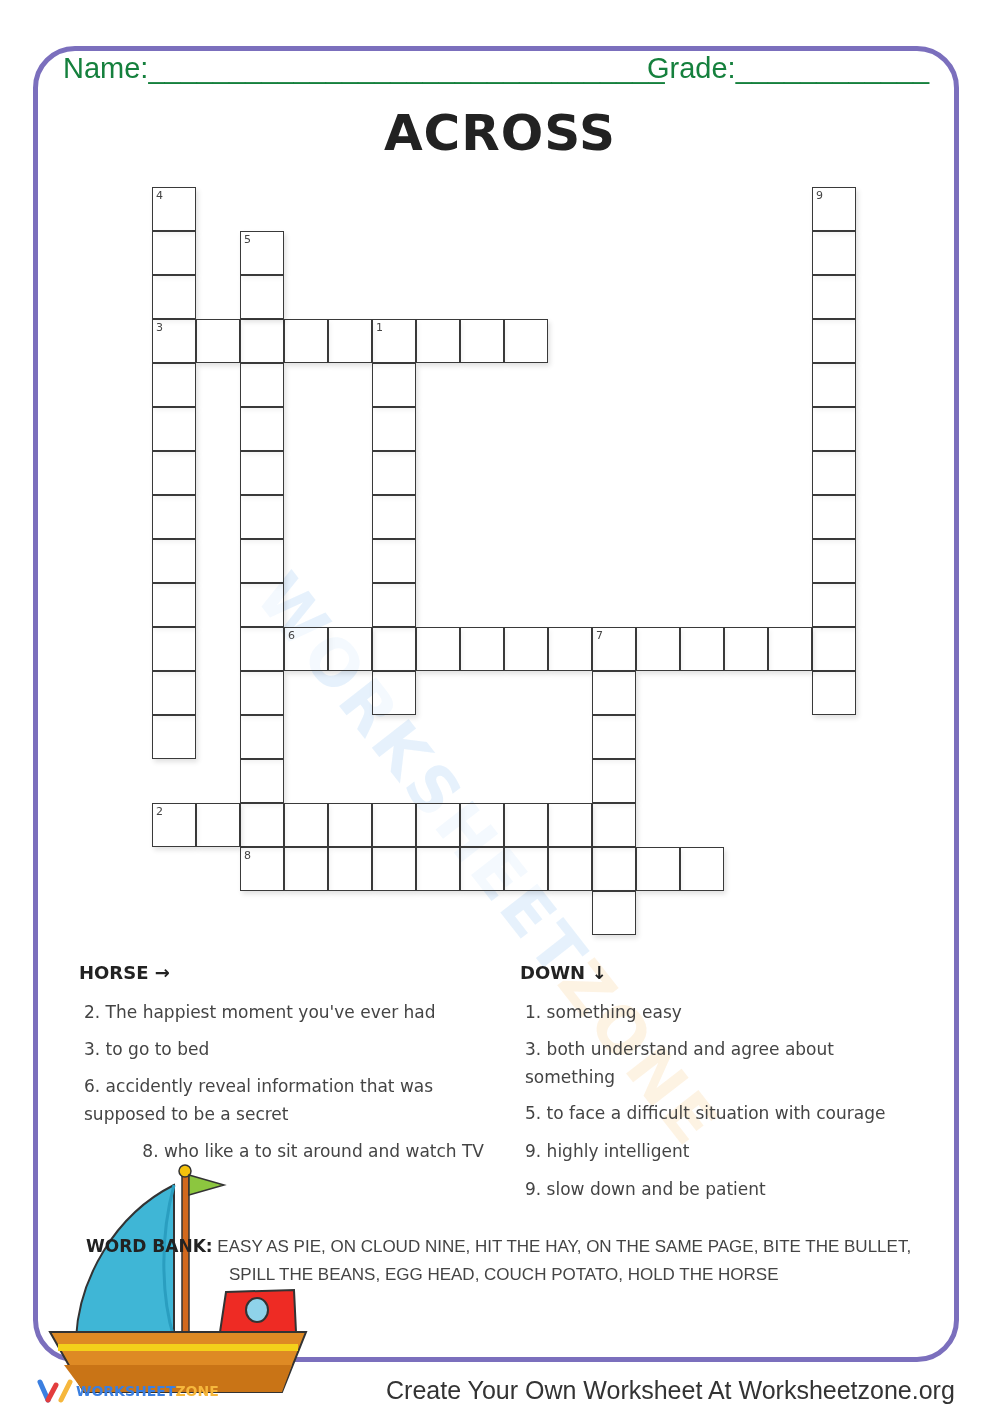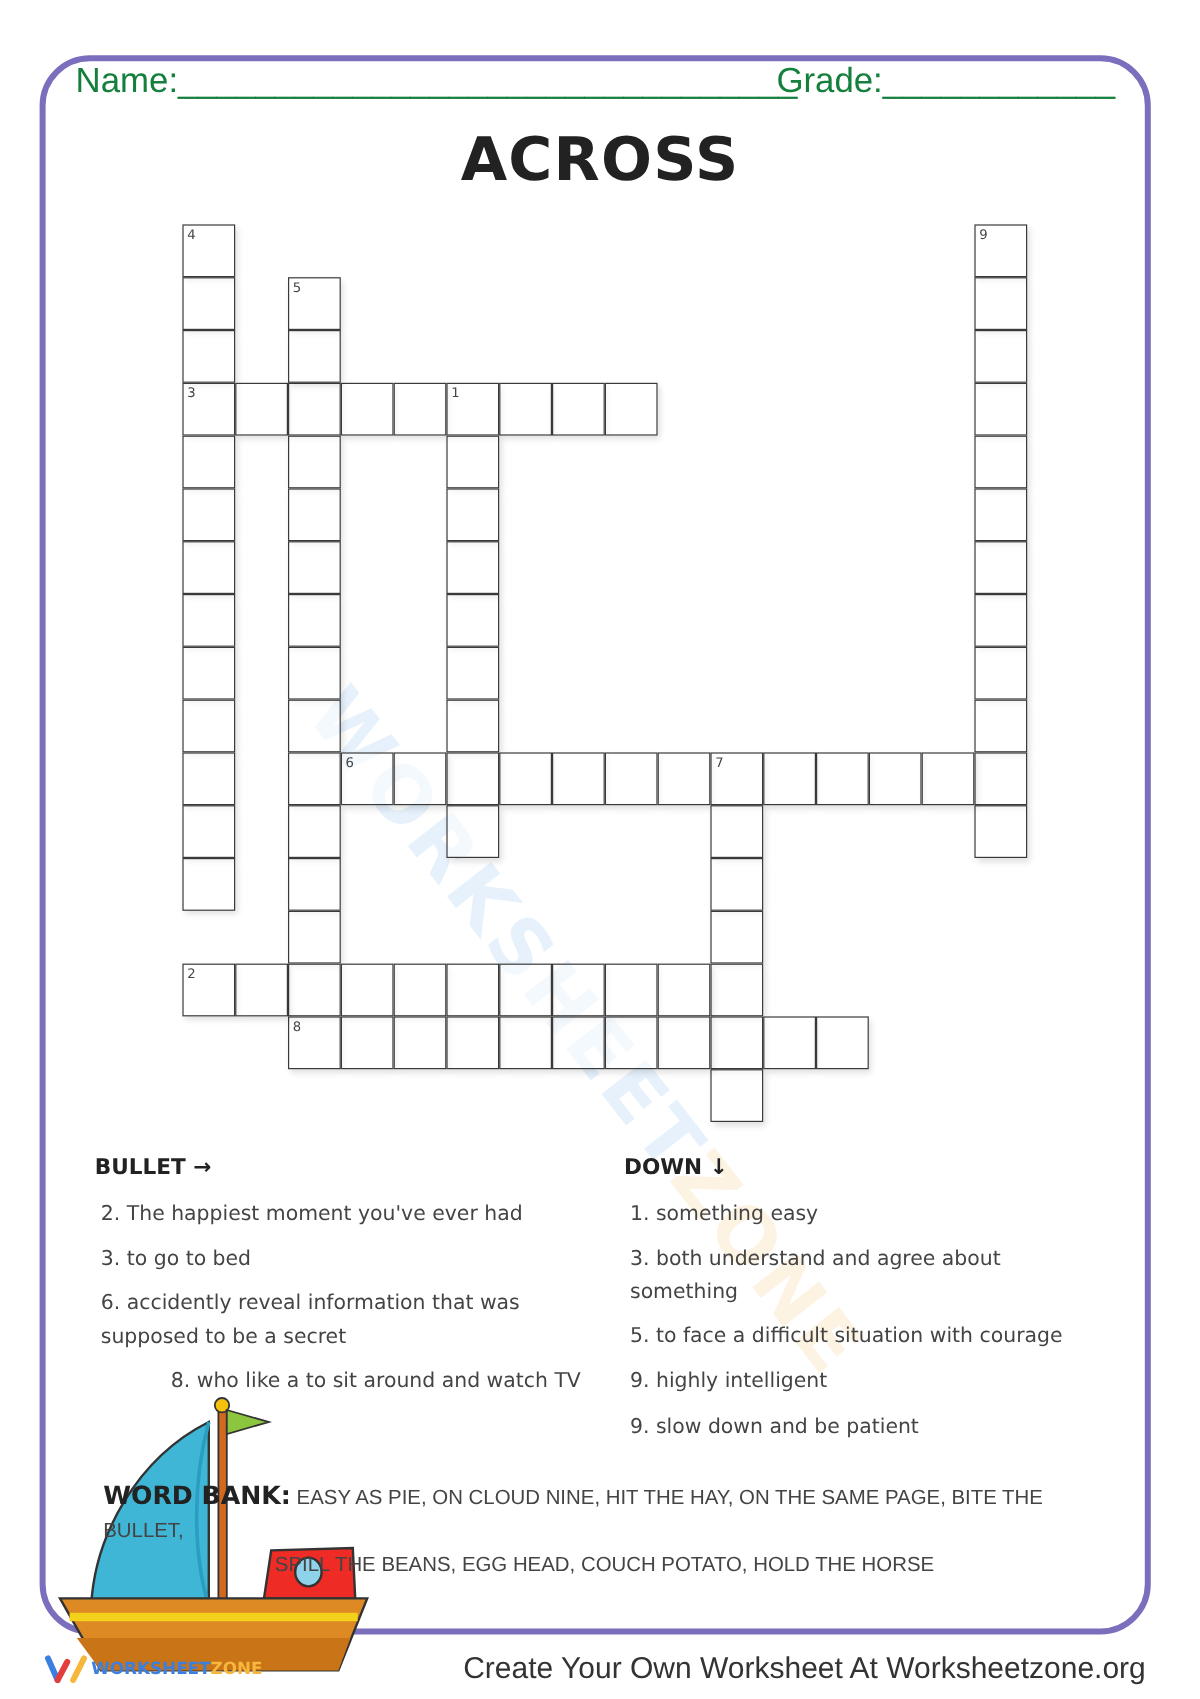--- a/index.html
+++ b/index.html
@@ -10,21 +10,21 @@
   .header .grade { position:absolute; left:584px; top:0; }
   .title { position:absolute; top:104px; left:0; width:1000px; text-align:center; font-family:"DejaVu Sans", sans-serif; font-weight:bold; font-size:50px; color:#222; letter-spacing:1px; }
   .watermark { position:absolute; left:300px; top:560px; font-family:"DejaVu Sans", sans-serif; font-weight:bold; font-size:64px; color:#dcecfb; transform:rotate(52deg); transform-origin:left top; opacity:0.7; letter-spacing:4px; }
   .watermark .zone { color:#fdeed8; }
   .grid { position:absolute; left:0; top:0; }
   .cell { position:absolute; width:44px; height:44px; box-sizing:border-box; border:1.5px solid #3a3a3a; background:rgba(255,255,255,0.55); box-shadow:2px 3px 5px rgba(0,0,0,0.12); }
   .cell .num { position:absolute; left:3px; top:1px; font-size:11px; color:#444; font-family:"DejaVu Sans", sans-serif; }
   .clues-h { position:absolute; font-family:"DejaVu Sans", sans-serif; font-weight:bold; font-size:18px; color:#222; }
   .clue { position:absolute; font-family:"DejaVu Sans", sans-serif; font-size:17px; color:#444; line-height:28px; }
   .wordbank { position:absolute; left:86px; top:1232px; width:850px; font-family:"Liberation Sans", sans-serif; font-size:17px; color:#444; line-height:28px; }
-  .wordbank b { font-family:"DejaVu Sans", sans-serif; font-size:21px; color:#222; }
+  .wordbank b { font-family:"DejaVu Sans", sans-serif; font-size:17px; color:#222; }
   .wordbank .wb-line2 { display:block; padding-left:143px; }
   .boat { position:absolute; left:44px; top:1160px; width:270px; height:235px; }
   .footer { position:absolute; left:386px; top:1376px; font-family:"Liberation Sans", sans-serif; font-size:25px; color:#333; }
   .logo { position:absolute; left:36px; top:1376px; height:30px; display:flex; align-items:center; }
   .logo .wz1 { color:#3b7fe0; font-family:"DejaVu Sans", sans-serif; font-weight:bold; font-size:14px; }
   .logo .wz2 { color:#f6b73c; font-family:"DejaVu Sans", sans-serif; font-weight:bold; font-size:14px; }
 </style>
 </head>
 <body>
 
@@ -145,21 +145,21 @@
     <div class="cell" style="left: 328px; top: 847px;"></div>
     <div class="cell" style="left: 372px; top: 847px;"></div>
     <div class="cell" style="left: 416px; top: 847px;"></div>
     <div class="cell" style="left: 460px; top: 847px;"></div>
     <div class="cell" style="left: 504px; top: 847px;"></div>
     <div class="cell" style="left: 548px; top: 847px;"></div>
     <div class="cell" style="left: 636px; top: 847px;"></div>
     <div class="cell" style="left: 680px; top: 847px;"></div>
   </div>
 
-<div class="clues-h" style="left:79px;top:962px;">BULLET →</div>
+<div class="clues-h" style="left:79px;top:962px;">HORSE →</div>
 <div class="clue" style="left:84px;top:998px;width:400px;">2. The happiest moment you've ever had</div>
 <div class="clue" style="left:84px;top:1035px;width:400px;">3. to go to bed</div>
 <div class="clue" style="left:84px;top:1072px;width:390px;">6. accidently reveal information that was supposed to be a secret</div>
 <div class="clue" style="left:84px;top:1137px;width:400px;text-align:right;">8. who like a to sit around and watch TV</div>
 
 <div class="clues-h" style="left:520px;top:962px;">DOWN ↓</div>
 <div class="clue" style="left:525px;top:998px;width:400px;">1. something easy</div>
 <div class="clue" style="left:525px;top:1035px;width:345px;">3. both understand and agree about something</div>
 <div class="clue" style="left:525px;top:1099px;width:420px;">5. to face a difficult situation with courage</div>
 <div class="clue" style="left:525px;top:1137px;width:400px;">9. highly intelligent</div>

